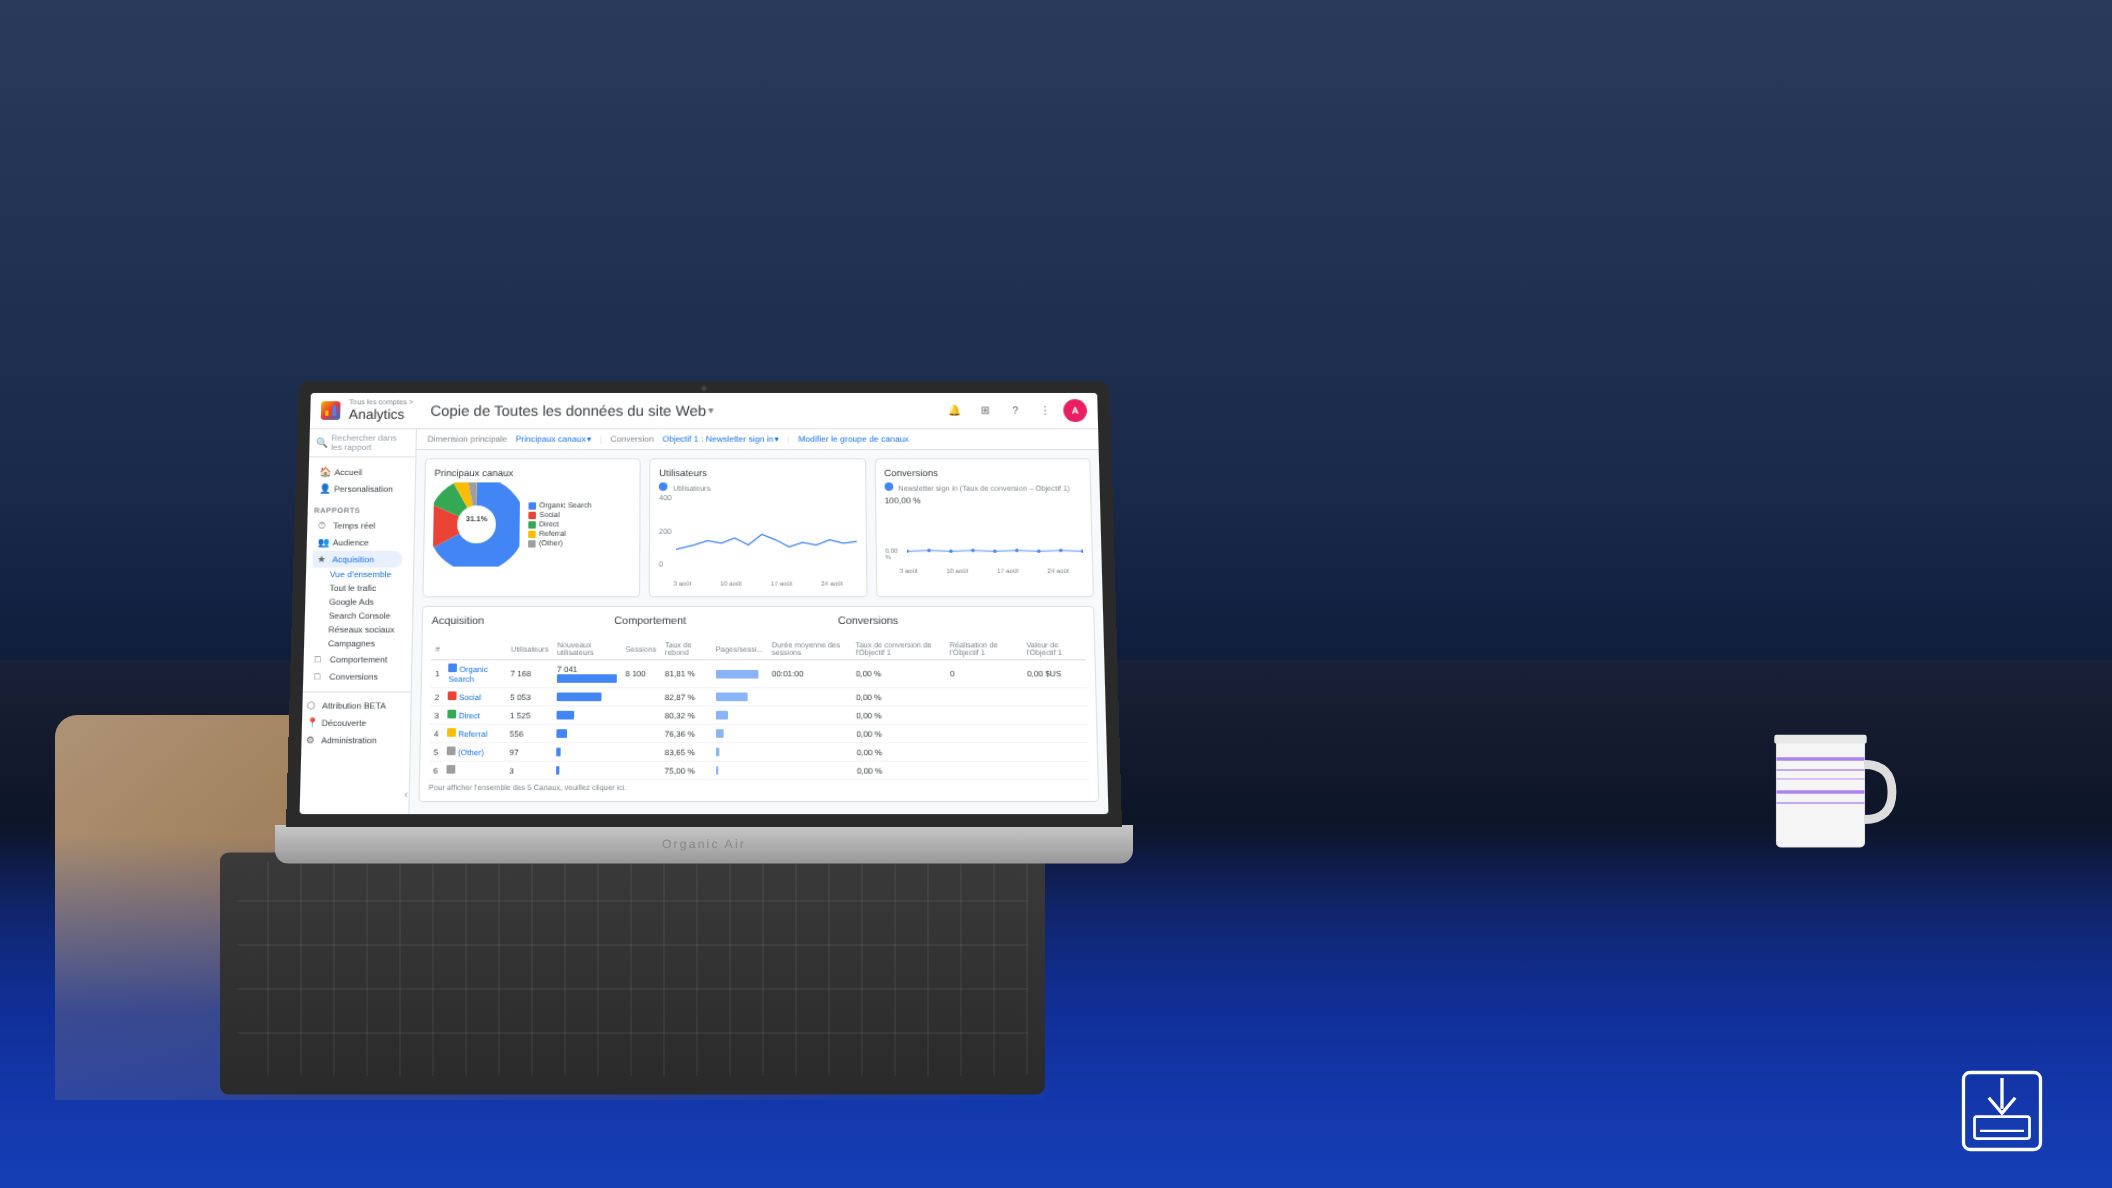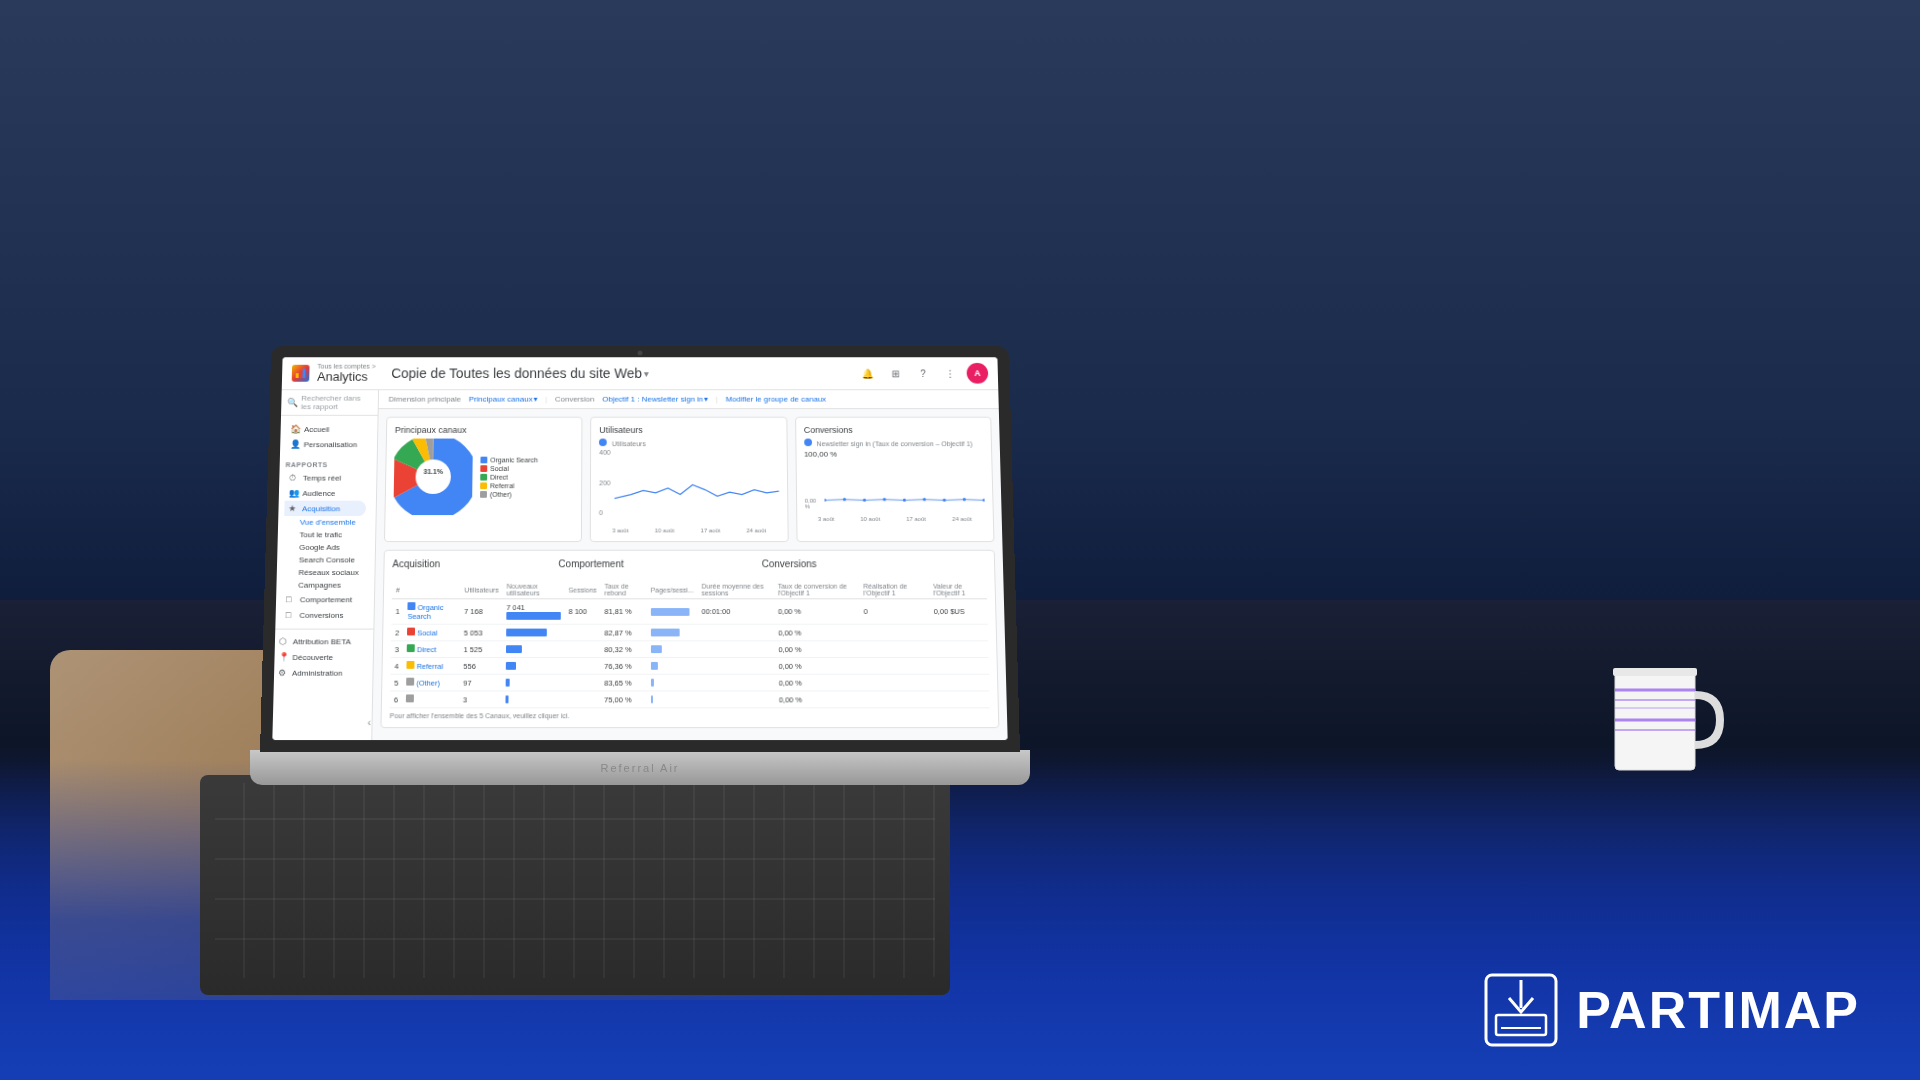--- a/index.html
+++ b/index.html
@@ -436,21 +436,21 @@
 <div class="bg-photo"></div>
 <div class="blue-overlay"></div>
 
 <div class="desk-surface"></div>
 
 <div class="hands-area"></div>
 
 <div class="keyboard"></div>
 
 <div class="laptop-body">
-  <span class="laptop-logo">Referral Air</span>
+  <span class="laptop-logo">Organic Air</span>
 </div>
 
 <div class="laptop-bezel">
 
   <div style="width:5px;height:5px;background:#444;border-radius:50%;position:absolute;top:5px;left:50%;transform:translateX(-50%);"></div>
 
   <div class="laptop-screen">
     <div class="ga-ui">
 
       <div class="ga-header" style="position:relative;">
@@ -847,14 +847,13 @@
   <svg class="partimap-icon" width="80" height="80" viewBox="0 0 80 80">
 
     <rect x="5" y="5" width="70" height="70" rx="6" fill="none" stroke="white" stroke-width="3"></rect>
     <rect x="15" y="45" width="50" height="20" rx="2" fill="none" stroke="white" stroke-width="2.5"></rect>
 
     <line x1="40" y1="10" x2="40" y2="38" stroke="white" stroke-width="3"></line>
     <polyline points="28,28 40,42 52,28" fill="none" stroke="white" stroke-width="3"></polyline>
 
     <line x1="20" y1="58" x2="60" y2="58" stroke="white" stroke-width="2"></line>
   </svg>
-  <span class="partimap-text">PARTIMAP</span>
 </div>
 
 </body></html>

